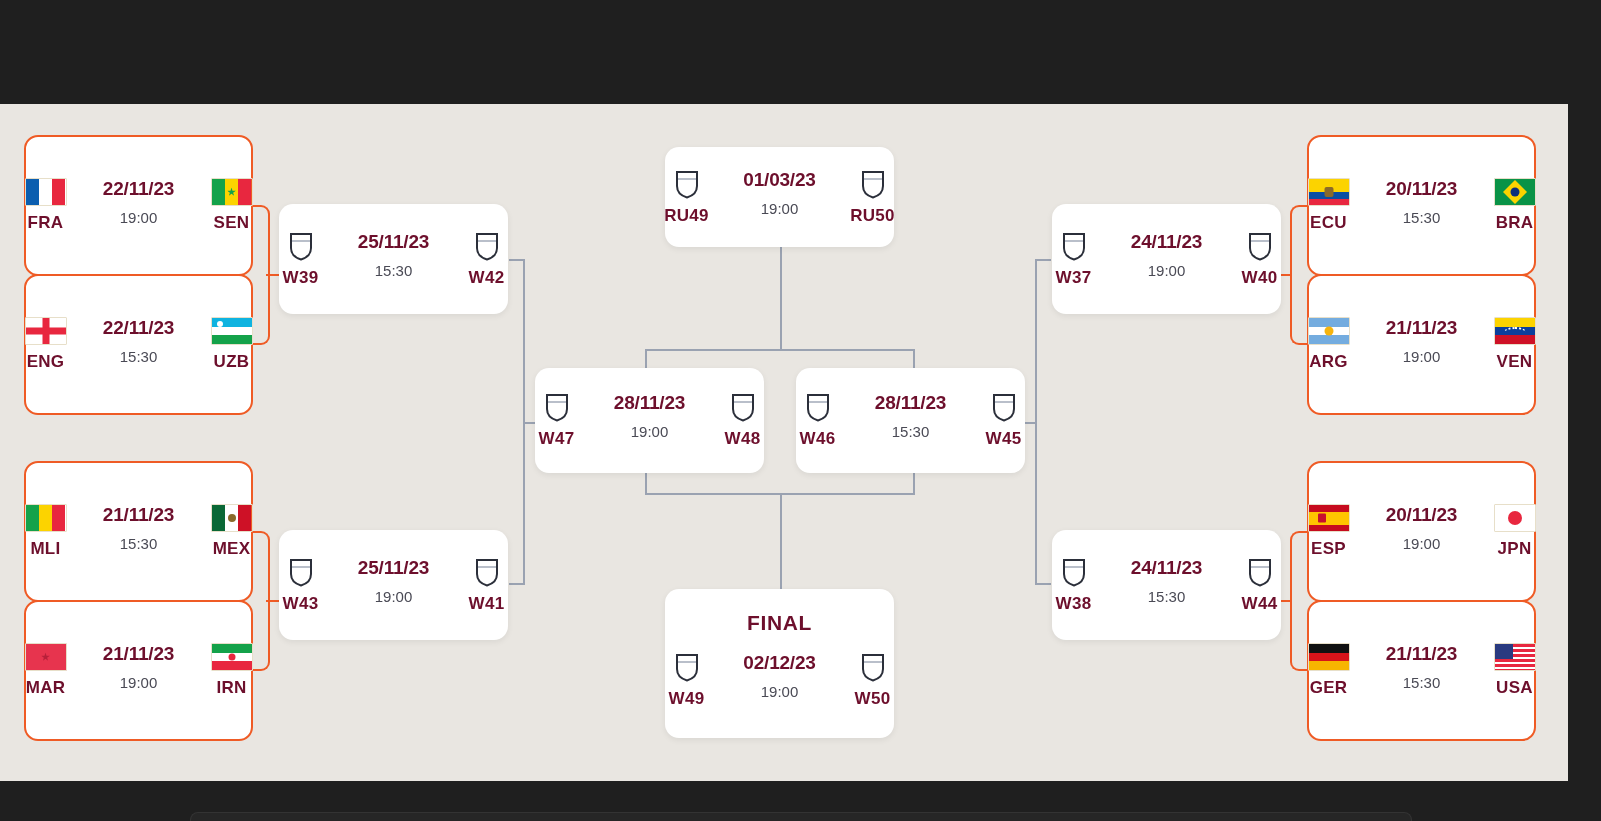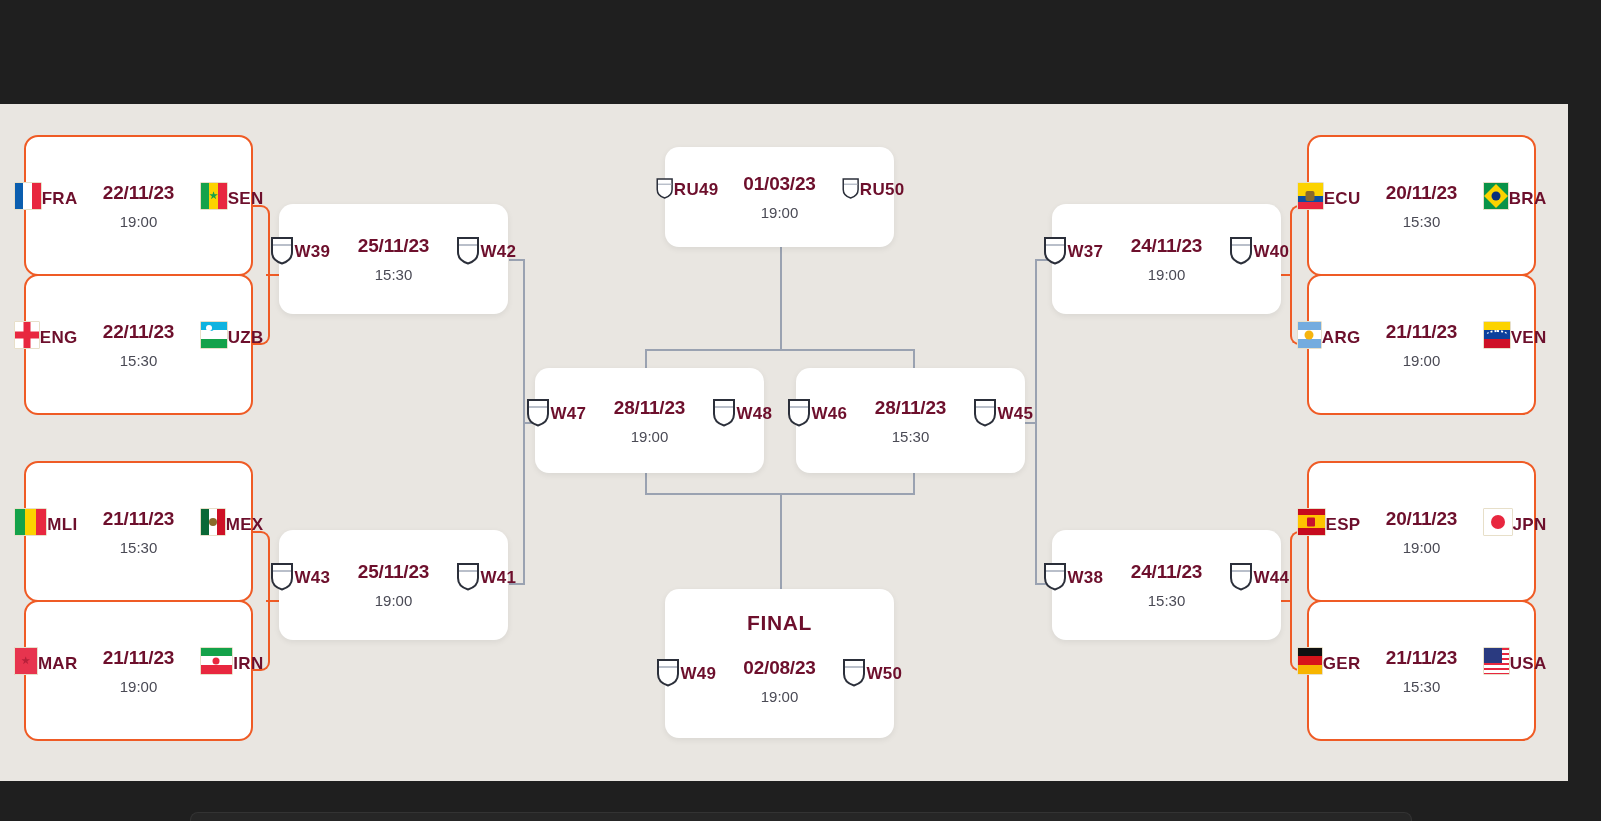--- a/index.html
+++ b/index.html
@@ -118,22 +118,22 @@
 
   .match {
     display: flex;
     align-items: flex-start;
     justify-content: center;
     gap: 18px;
   }
 
   .side {
     display: flex;
-    flex-direction: row;
-    align-items: flex-start;
+    flex-direction: column;
+    align-items: center;
     width: 64px;
   }
 
   .flag {
     width: 42px; height: 28px;
     border: 1px solid #e7dfc9;
     box-sizing: border-box;
     position: relative;
     overflow: hidden;
     border-radius: 1px;
@@ -620,21 +620,21 @@
       <span class="final-title">FINAL</span>
       <div class="match">
         <div class="side">
           <svg class="shield" viewBox="0 0 26 30">
               <path d="M3 3 H23 V17 C23 24 18 27 13 28.5 C8 27 3 24 3 17 Z" fill="#fff" stroke="#2b2f3a" stroke-width="2"></path>
               <path d="M4 10 H22" stroke="#b9bfca" stroke-width="2"></path>
             </svg>
           <span class="code">W49</span>
         </div>
         <div class="middle">
-          <span class="date">02/08/23</span>
+          <span class="date">02/12/23</span>
           <span class="time">19:00</span>
         </div>
         <div class="side">
           <svg class="shield" viewBox="0 0 26 30">
               <path d="M3 3 H23 V17 C23 24 18 27 13 28.5 C8 27 3 24 3 17 Z" fill="#fff" stroke="#2b2f3a" stroke-width="2"></path>
               <path d="M4 10 H22" stroke="#b9bfca" stroke-width="2"></path>
             </svg>
           <span class="code">W50</span>
         </div>
       </div>

